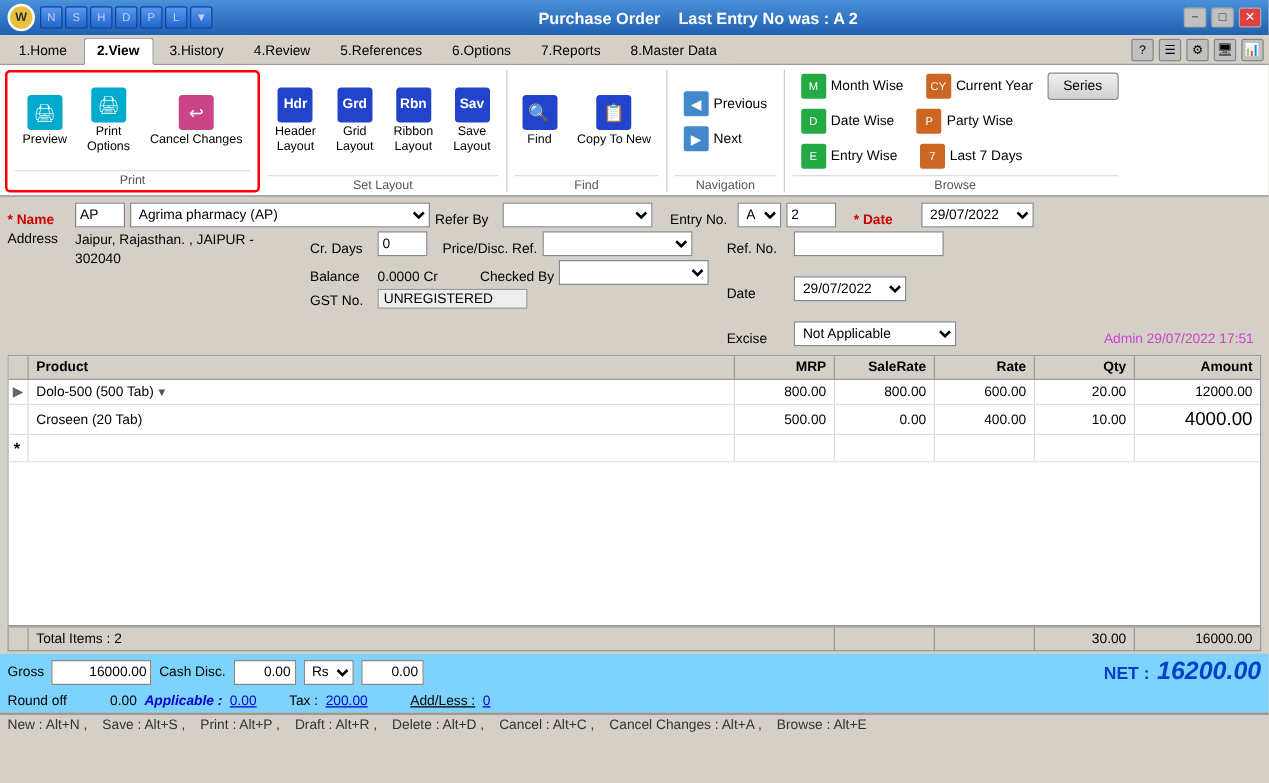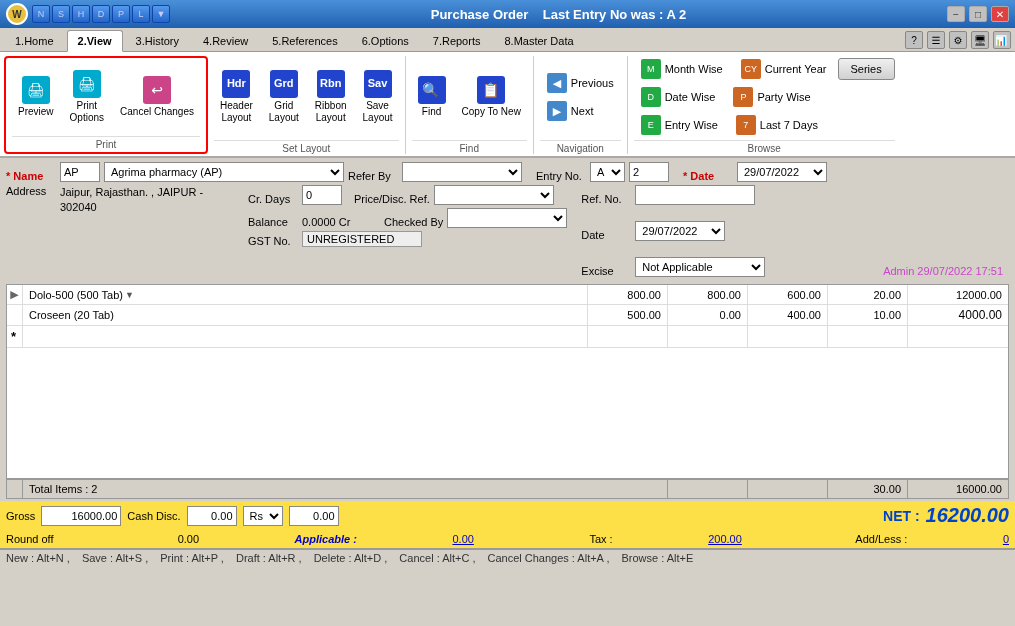--- a/index.html
+++ b/index.html
@@ -228,26 +228,25 @@
     
     
     .grid-container {
       background: white;
       margin: 2px 6px;
       border: 1px solid #999;
       flex: 1;
     }
     
     .summary-bar {
-      background: #fde047;
+      background: #7dd3fc;
       padding: 3px 6px;
       display: flex;
       align-items: center;
       gap: 6px;
-      justify-content: space-between;
     }
     .summary-label { font-size: 11px; }
     .summary-input {
       height: 20px;
       border: 1px solid #888;
       background: white;
       font-size: 11px;
       text-align: right;
       padding: 1px 3px;
     }
@@ -493,20 +492,29 @@
       </div>
     </div>
     <div style="flex:1; text-align:right; align-self:flex-end;">
       <span class="admin-info">Admin 29/07/2022 17:51</span>
     </div>
   </div>
 </div>
 
 <div class="grid-container" style="margin:0 6px 0 6px; border:1px solid #999;">
 
+  <div style="display:grid; grid-template-columns: 16px 1fr 80px 80px 80px 80px 100px; background:#d4d0c8; border-bottom:1px solid #999;">
+    <div style="border-right:1px solid #999;"></div>
+    <div style="padding:3px 6px; font-size:11px; font-weight:bold; border-right:1px solid #999;">Product</div>
+    <div style="padding:3px 6px; font-size:11px; font-weight:bold; text-align:right; border-right:1px solid #999;">MRP</div>
+    <div style="padding:3px 6px; font-size:11px; font-weight:bold; text-align:right; border-right:1px solid #999;">SaleRate</div>
+    <div style="padding:3px 6px; font-size:11px; font-weight:bold; text-align:right; border-right:1px solid #999;">Rate</div>
+    <div style="padding:3px 6px; font-size:11px; font-weight:bold; text-align:right; border-right:1px solid #999;">Qty</div>
+    <div style="padding:3px 6px; font-size:11px; font-weight:bold; text-align:right;">Amount</div>
+  </div>
 
   <div style="display:grid; grid-template-columns: 16px 1fr 80px 80px 80px 80px 100px; border-bottom:1px solid #ddd; background:white;">
     <div style="padding:3px 2px; font-size:11px; color:#666; border-right:1px solid #ddd; display:flex; align-items:center; justify-content:center;">▶</div>
     <div style="padding:3px 6px; font-size:11px; border-right:1px solid #ddd; display:flex; align-items:center; gap:2px;">
       <span>Dolo-500 (500 Tab)</span>
       <span style="font-size:9px; color:#555;">▼</span>
     </div>
     <div style="padding:3px 6px; font-size:11px; text-align:right; border-right:1px solid #ddd; display:flex; align-items:center; justify-content:flex-end;">800.00</div>
     <div style="padding:3px 6px; font-size:11px; text-align:right; border-right:1px solid #ddd; display:flex; align-items:center; justify-content:flex-end;">800.00</div>
     <div style="padding:3px 6px; font-size:11px; text-align:right; border-right:1px solid #ddd; display:flex; align-items:center; justify-content:flex-end;">600.00</div>
@@ -516,21 +524,21 @@
 
   <div style="display:grid; grid-template-columns: 16px 1fr 80px 80px 80px 80px 100px; border-bottom:1px solid #ddd; background:white;">
     <div style="padding:3px 2px; font-size:11px; border-right:1px solid #ddd;"></div>
     <div style="padding:3px 6px; font-size:11px; border-right:1px solid #ddd; display:flex; align-items:center;">
       <span>Croseen (20 Tab)</span>
     </div>
     <div style="padding:3px 6px; font-size:11px; text-align:right; border-right:1px solid #ddd; display:flex; align-items:center; justify-content:flex-end;">500.00</div>
     <div style="padding:3px 6px; font-size:11px; text-align:right; border-right:1px solid #ddd; display:flex; align-items:center; justify-content:flex-end;">0.00</div>
     <div style="padding:3px 6px; font-size:11px; text-align:right; border-right:1px solid #ddd; display:flex; align-items:center; justify-content:flex-end;">400.00</div>
     <div style="padding:3px 6px; font-size:11px; text-align:right; border-right:1px solid #ddd; display:flex; align-items:center; justify-content:flex-end;">10.00</div>
-    <div style="padding:3px 6px; font-size:12px; text-align:right; display:flex; align-items:center; justify-content:flex-end;">4000.00</div>
+    <div style="padding:3px 6px; font-size:15px; text-align:right; display:flex; align-items:center; justify-content:flex-end;">4000.00</div>
   </div>
 
   <div style="display:grid; grid-template-columns: 16px 1fr 80px 80px 80px 80px 100px; border-bottom:1px solid #ddd; background:white; min-height:22px;">
     <div style="padding:3px 4px; font-size:13px; font-weight:bold; border-right:1px solid #ddd;">*</div>
     <div style="border-right:1px solid #ddd;"></div>
     <div style="border-right:1px solid #ddd;"></div>
     <div style="border-right:1px solid #ddd;"></div>
     <div style="border-right:1px solid #ddd;"></div>
     <div style="border-right:1px solid #ddd;"></div>
     <div></div>
@@ -563,21 +571,21 @@
   <span class="net-amount">16200.00</span>
 </div>
 
 <div class="summary-bar">
   <span class="summary-label">Round off</span>
   <span style="font-size:11px; min-width:50px; text-align:right;">0.00</span>
   <span class="summary-label" style="color:#0000cc; font-style:italic; font-weight:bold;">Applicable :</span>
   <span class="link-style">0.00</span>
   <span style="margin-left:20px;" class="summary-label">Tax :</span>
   <span class="link-style">200.00</span>
-  <span style="margin-left:18px;" class="summary-label">Add/Less :</span>
+  <span style="margin-left:28px;text-decoration:underline;" class="summary-label">Add/Less :</span>
   <span class="link-style">0</span>
 </div>
 
 <div class="status-bar">
   <span class="status-item">New : Alt+N ,</span>
   <span class="status-item">Save : Alt+S ,</span>
   <span class="status-item">Print : Alt+P ,</span>
   <span class="status-item">Draft : Alt+R ,</span>
   <span class="status-item">Delete : Alt+D ,</span>
   <span class="status-item">Cancel : Alt+C ,</span>

